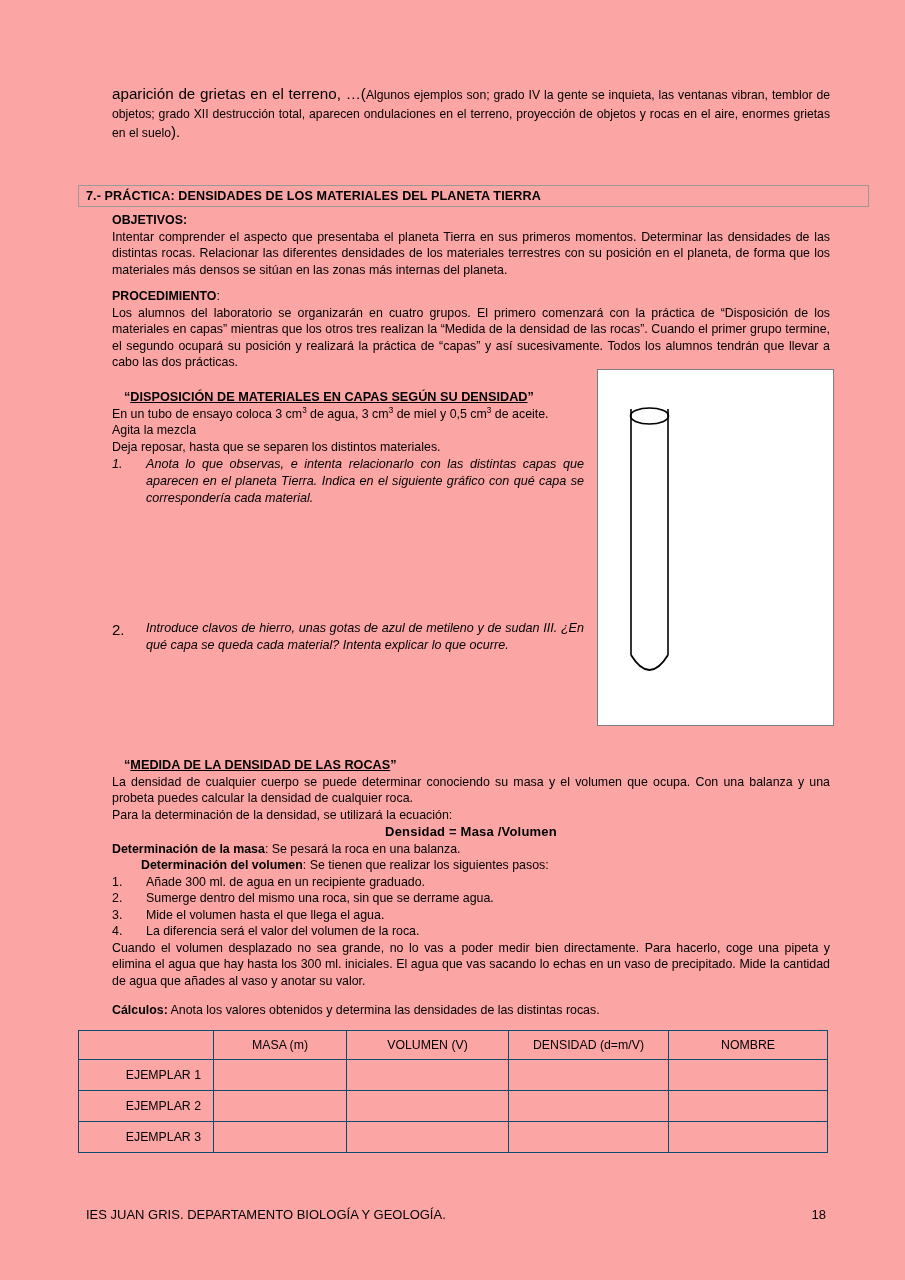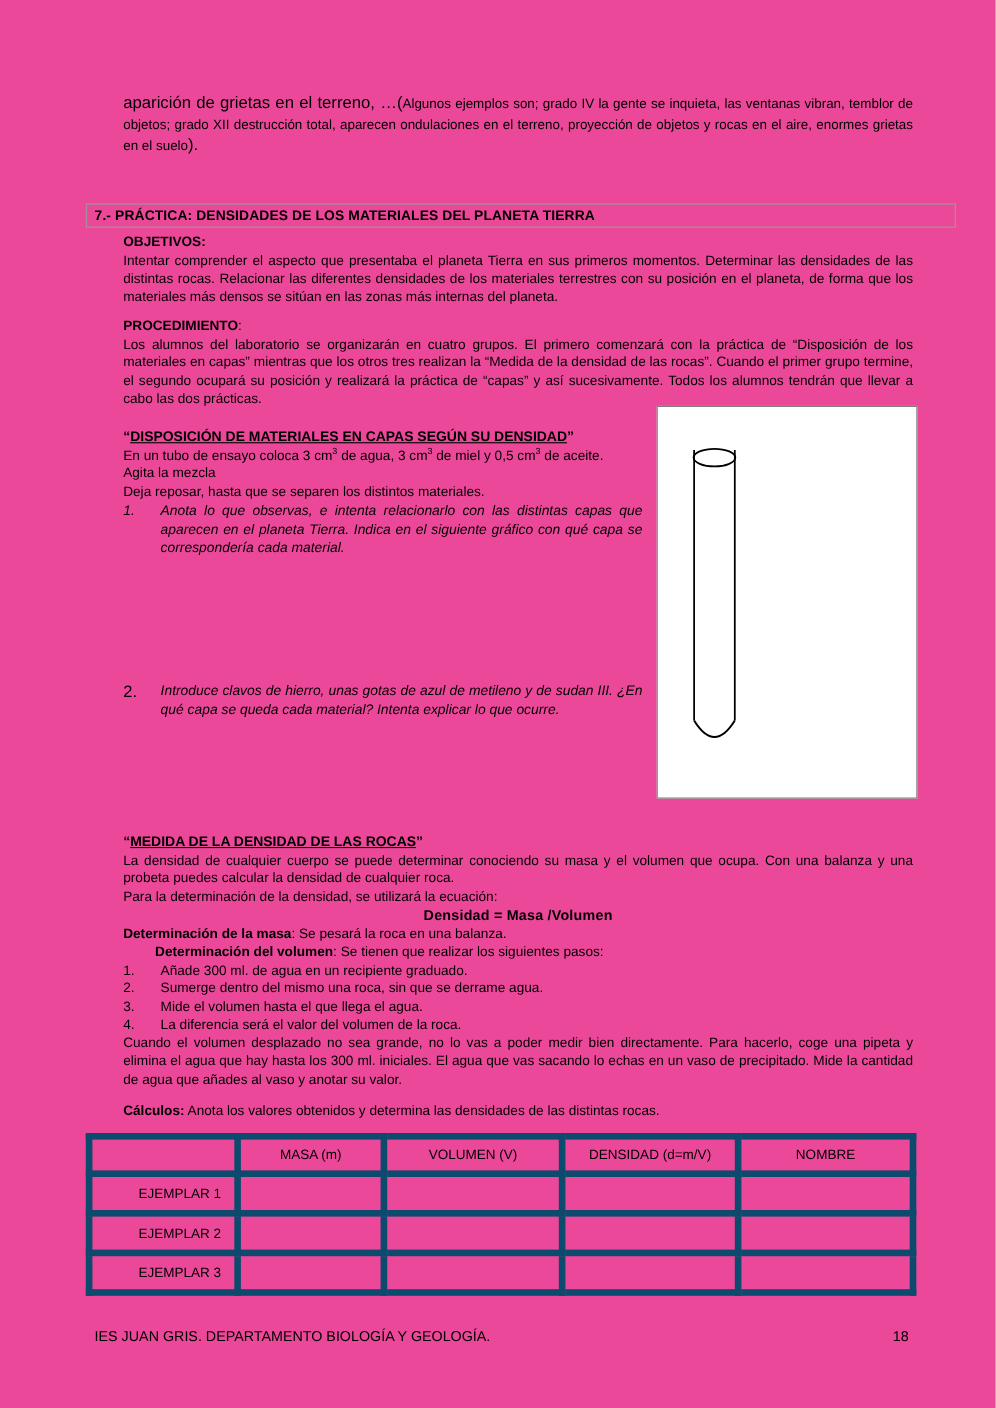--- a/index.html
+++ b/index.html
@@ -13,21 +13,21 @@
     position: relative;
     font-family: "Liberation Sans", sans-serif;
     color: #000000;
     overflow: hidden;
   }
   .page {
     position: absolute;
     left: 0; top: 0;
     width: 905px;
     height: 1280px;
-    background: #ec4899;
+    background: #fca5a5;
   }
   .content {
     position: absolute;
     left: 112px;
     top: 84px;
     width: 718px;
   }
 
   
   .intro {
@@ -62,20 +62,21 @@
     line-height: 1.33;
     text-align: justify;
   }
   .lbl { font-weight: bold; }
   .para { margin: 0; }
   sup { font-size: 0.66em; vertical-align: super; line-height: 0; }
 
   .underline-title {
     font-weight: bold;
     font-size: 12.7px;
+    margin-left: 12px;
   }
   .underline-title u { text-decoration: underline; }
 
   .centered-eq {
     text-align: center;
     font-weight: bold;
     font-size: 13px;
     letter-spacing: 0.2px;
   }
 
@@ -126,21 +127,21 @@
   .tbl {
     position: absolute;
     left: 78px;
     top: 1030px;
     width: 749px;
     border-collapse: collapse;
     table-layout: fixed;
     font-size: 12.3px;
   }
   .tbl td {
-    border: 6px solid #0c4a6e;
+    border: 1px solid #0c4a6e;
     height: 26px;
     padding: 2px 8px;
     vertical-align: middle;
   }
   .tbl td.hd {
     text-align: center;
     height: 24px;
   }
   .tbl td.rowlbl {
     text-align: right;

